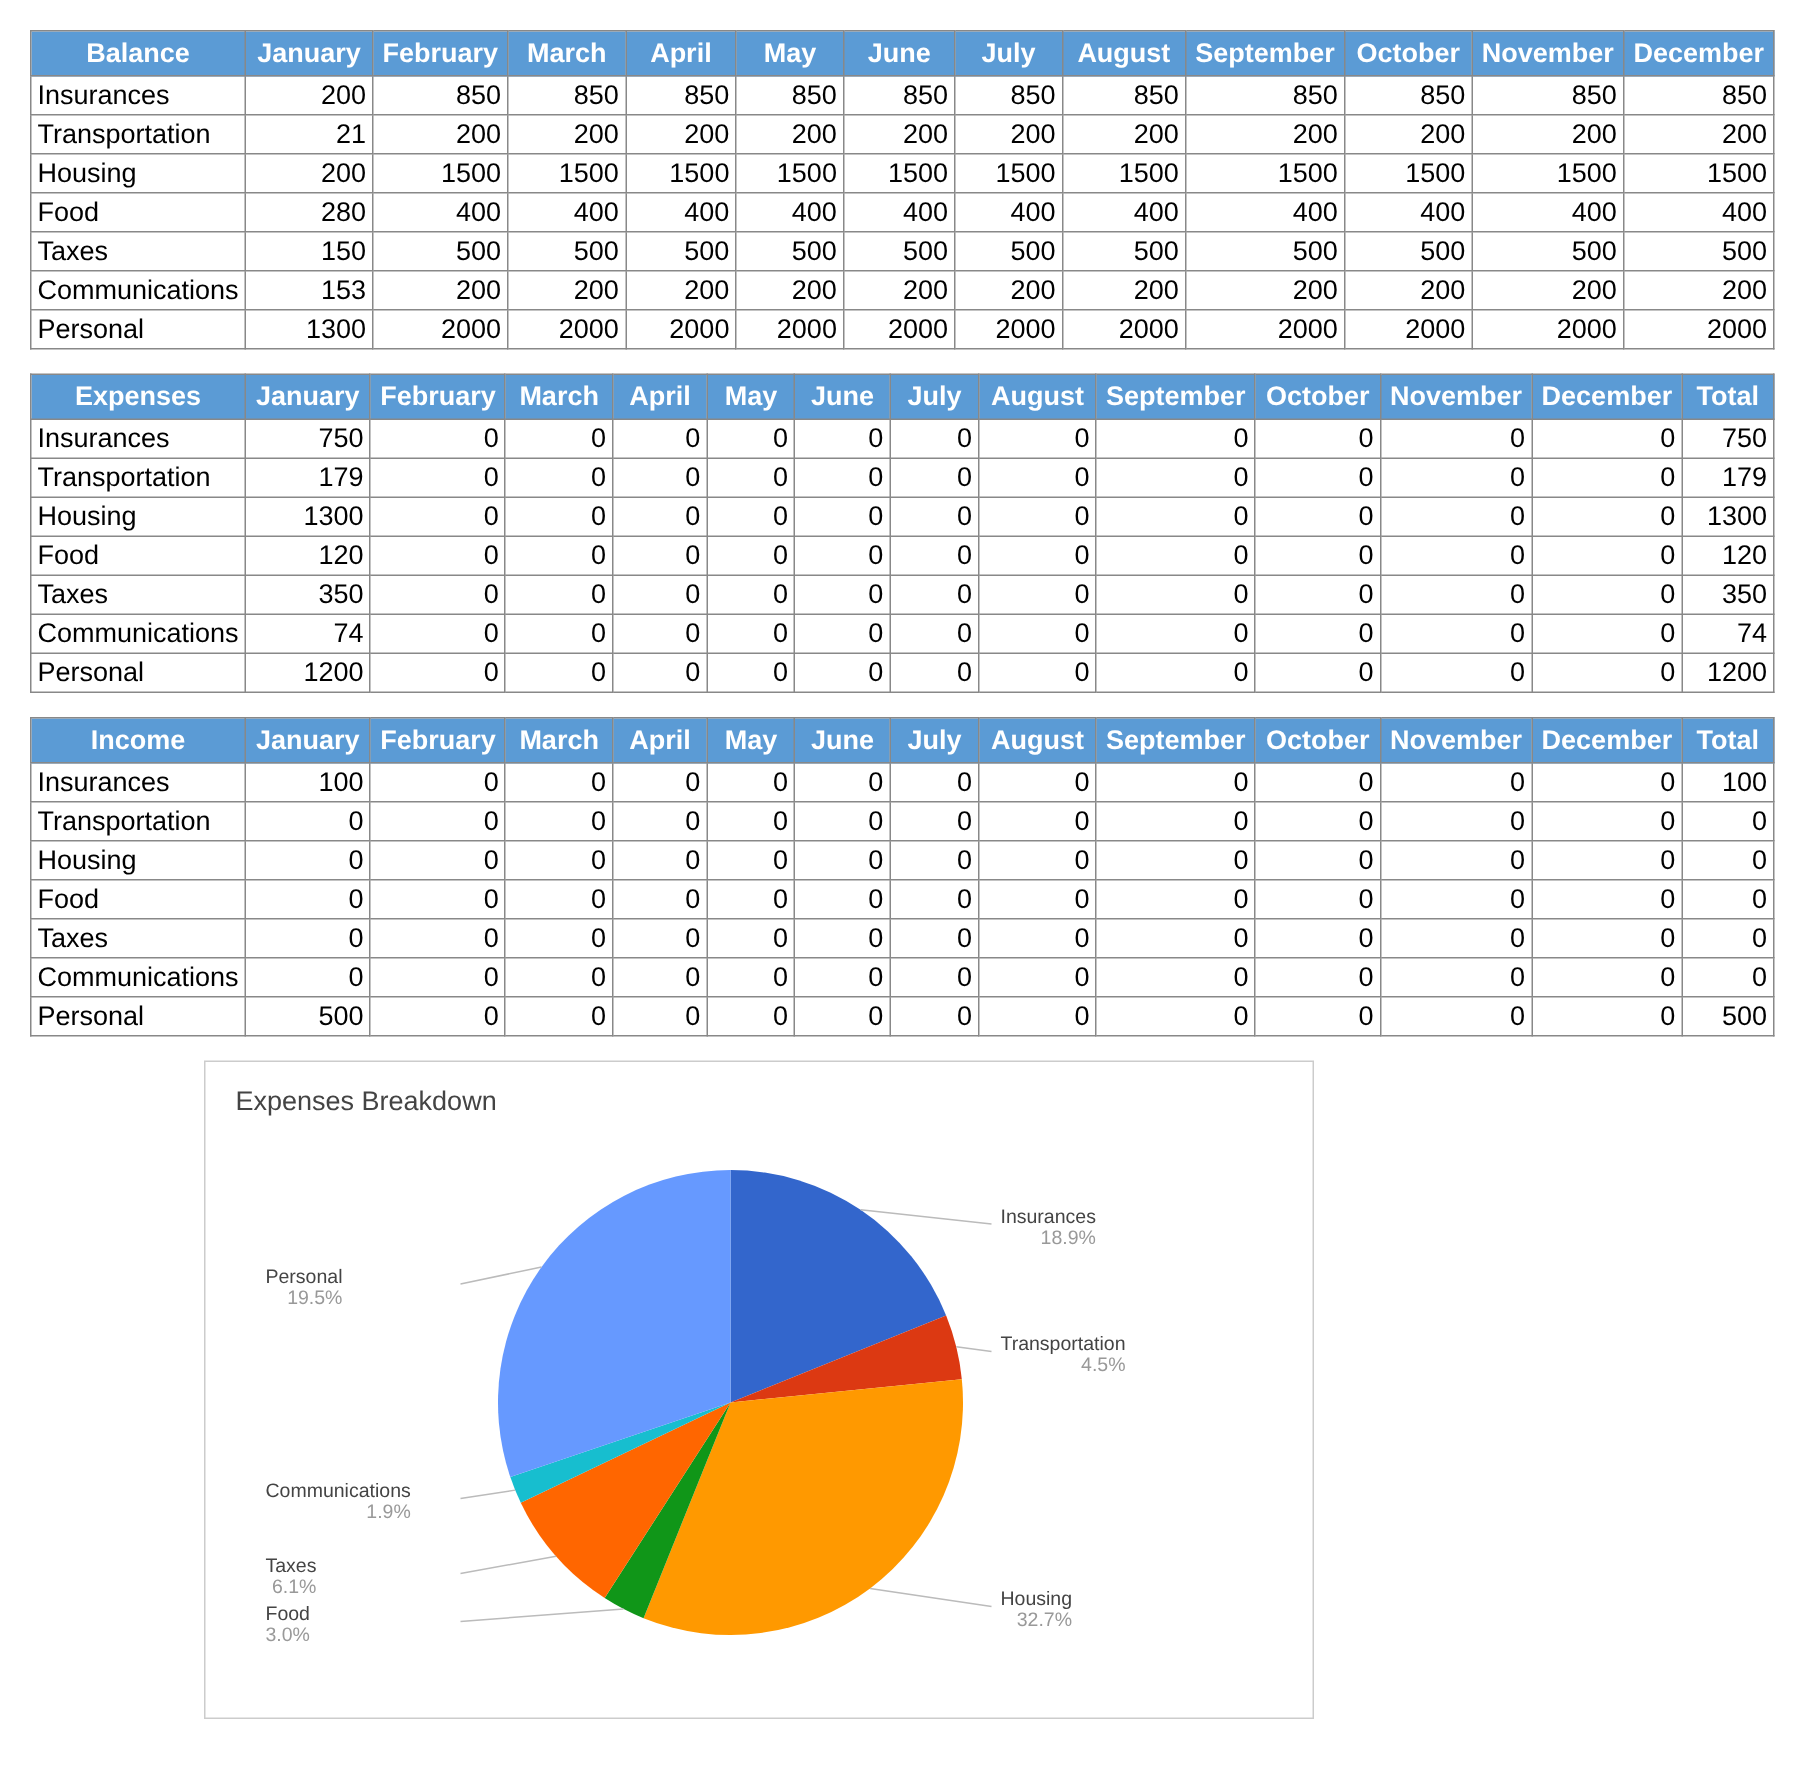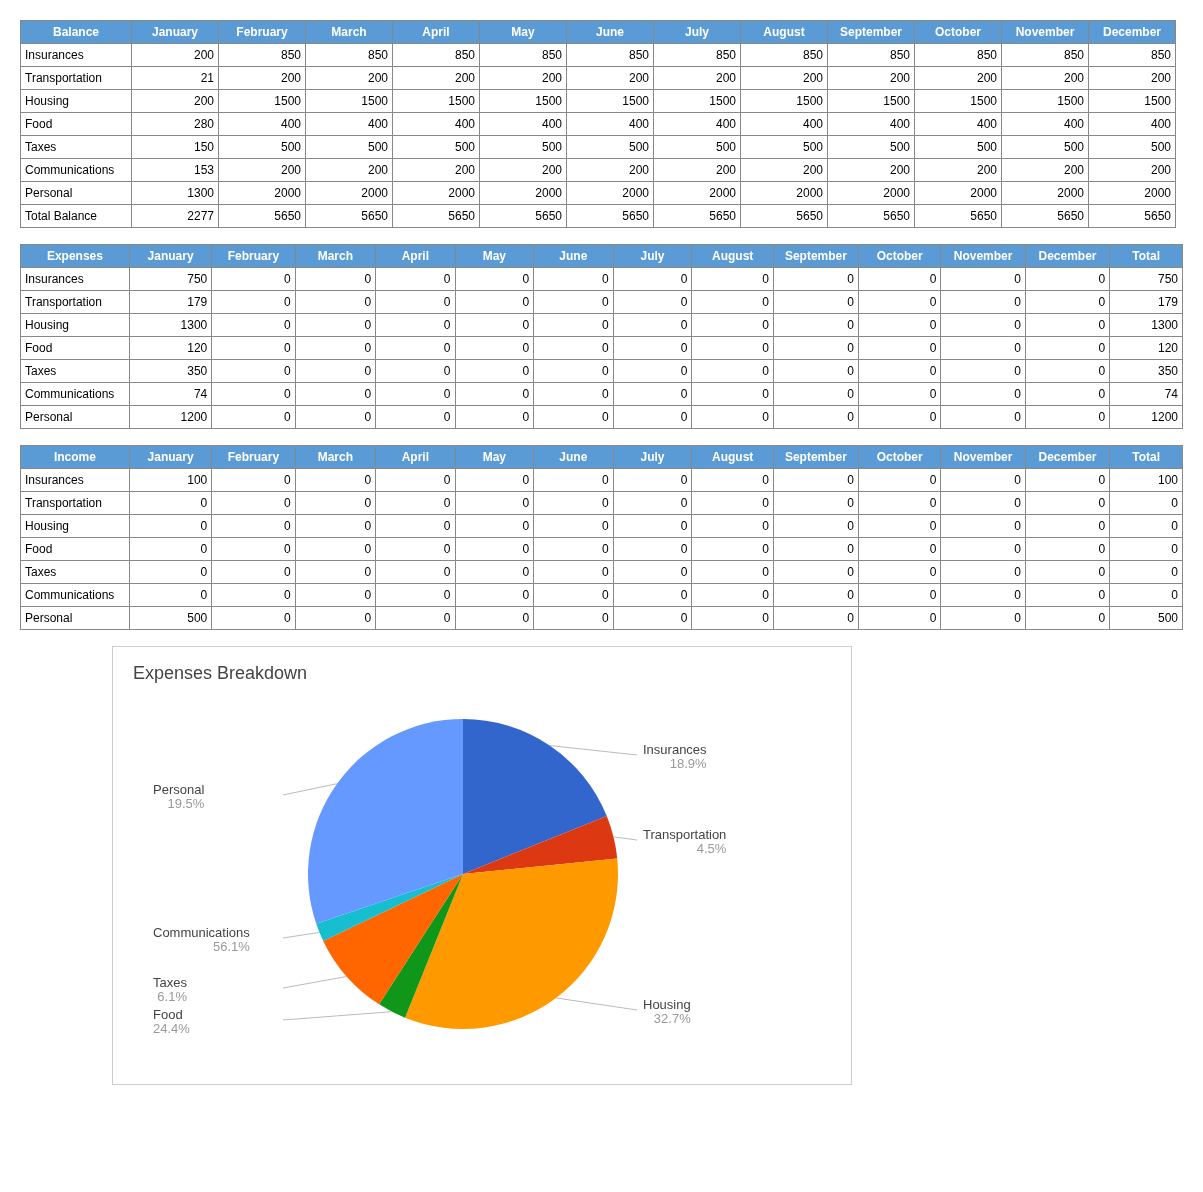--- a/index.html
+++ b/index.html
@@ -5,21 +5,21 @@
   body {
     margin: 0;
     padding: 20px;
     font-family: Arial, sans-serif;
     background: #fff;
     color: #000;
   }
   table {
     border-collapse: collapse;
     margin-bottom: 16px;
-    font-size: 12px;
+    font-size: 18px;
   }
   th {
     background: #5b9bd5;
     color: #fff;
     font-weight: bold;
     padding: 4px 6px;
     border: 1px solid #888;
     text-align: center;
     white-space: nowrap;
   }
@@ -31,21 +31,21 @@
   td.label {
     text-align: left;
     white-space: nowrap;
   }
   td.num {
     text-align: right;
     white-space: nowrap;
   }
   .chart-card {
     width: 740px;
-    margin-left: 92px;
+    margin-left: 116px;
     border: 1px solid #ccc;
     padding: 16px 20px 30px 20px;
     box-sizing: border-box;
     position: relative;
   }
   .chart-title {
     font-size: 18px;
     color: #444;
     margin-bottom: 10px;
   }
@@ -185,35 +185,20 @@
           <td class="num">2000</td>
           <td class="num">2000</td>
           <td class="num">2000</td>
           <td class="num">2000</td>
           <td class="num">2000</td>
           <td class="num">2000</td>
           <td class="num">2000</td>
           <td class="num">2000</td>
           <td class="num">2000</td>
           <td class="num">2000</td>
-        </tr>
-        <tr>
-          <td class="label">Total Balance</td>
-          <td class="num">2277</td>
-          <td class="num">5650</td>
-          <td class="num">5650</td>
-          <td class="num">5650</td>
-          <td class="num">5650</td>
-          <td class="num">5650</td>
-          <td class="num">5650</td>
-          <td class="num">5650</td>
-          <td class="num">5650</td>
-          <td class="num">5650</td>
-          <td class="num">5650</td>
-          <td class="num">5650</td>
         </tr>
       </tbody>
     </table>
     <table>
       <thead>
         <tr>
           <th style="width: 98px;">Expenses</th>
           <th style="width: 74px;">January</th>
           <th style="width: 74px;">February</th>
           <th style="width: 74px;">March</th>
@@ -490,29 +475,29 @@
       <div class="callout" style="left: 510px; top: 134px; text-align: left;">
         <div class="nm">Transportation</div>
         <div class="pc">4.5%</div>
       </div>
       <div class="callout" style="left: 510px; top: 304px; text-align: left;">
         <div class="nm">Housing</div>
         <div class="pc">32.7%</div>
       </div>
       <div class="callout" style="left: 20px; top: 314px; text-align: left;">
         <div class="nm">Food</div>
-        <div class="pc">24.4%</div>
+        <div class="pc">3.0%</div>
       </div>
       <div class="callout" style="left: 20px; top: 282px; text-align: left;">
         <div class="nm">Taxes</div>
         <div class="pc">6.1%</div>
       </div>
       <div class="callout" style="left: 20px; top: 232px; text-align: left;">
         <div class="nm">Communications</div>
-        <div class="pc">56.1%</div>
+        <div class="pc">1.9%</div>
       </div>
       <div class="callout" style="left: 20px; top: 89px; text-align: left;">
         <div class="nm">Personal</div>
         <div class="pc">19.5%</div>
       </div>
       <svg class="pie" width="700" height="360">
         <path d="M 330 180 L 330 25 A 155 155 0 0 1 473.7539987668725 122.03632311064086 Z" fill="#3366cc"></path>
         <path d="M 330 180 L 473.7539987668725 122.03632311064086 A 155 155 0 0 1 484.2174076321015 164.4439341980616 Z" fill="#dc3912"></path>
         <path d="M 330 180 L 484.2174076321015 164.4439341980616 A 155 155 0 0 1 272.0363231106411 323.75399876687254 Z" fill="#ff9900"></path>
         <path d="M 330 180 L 272.0363231106411 323.75399876687254 A 155 155 0 0 1 246.12620592033437 310.34641025621625 Z" fill="#109618"></path>

